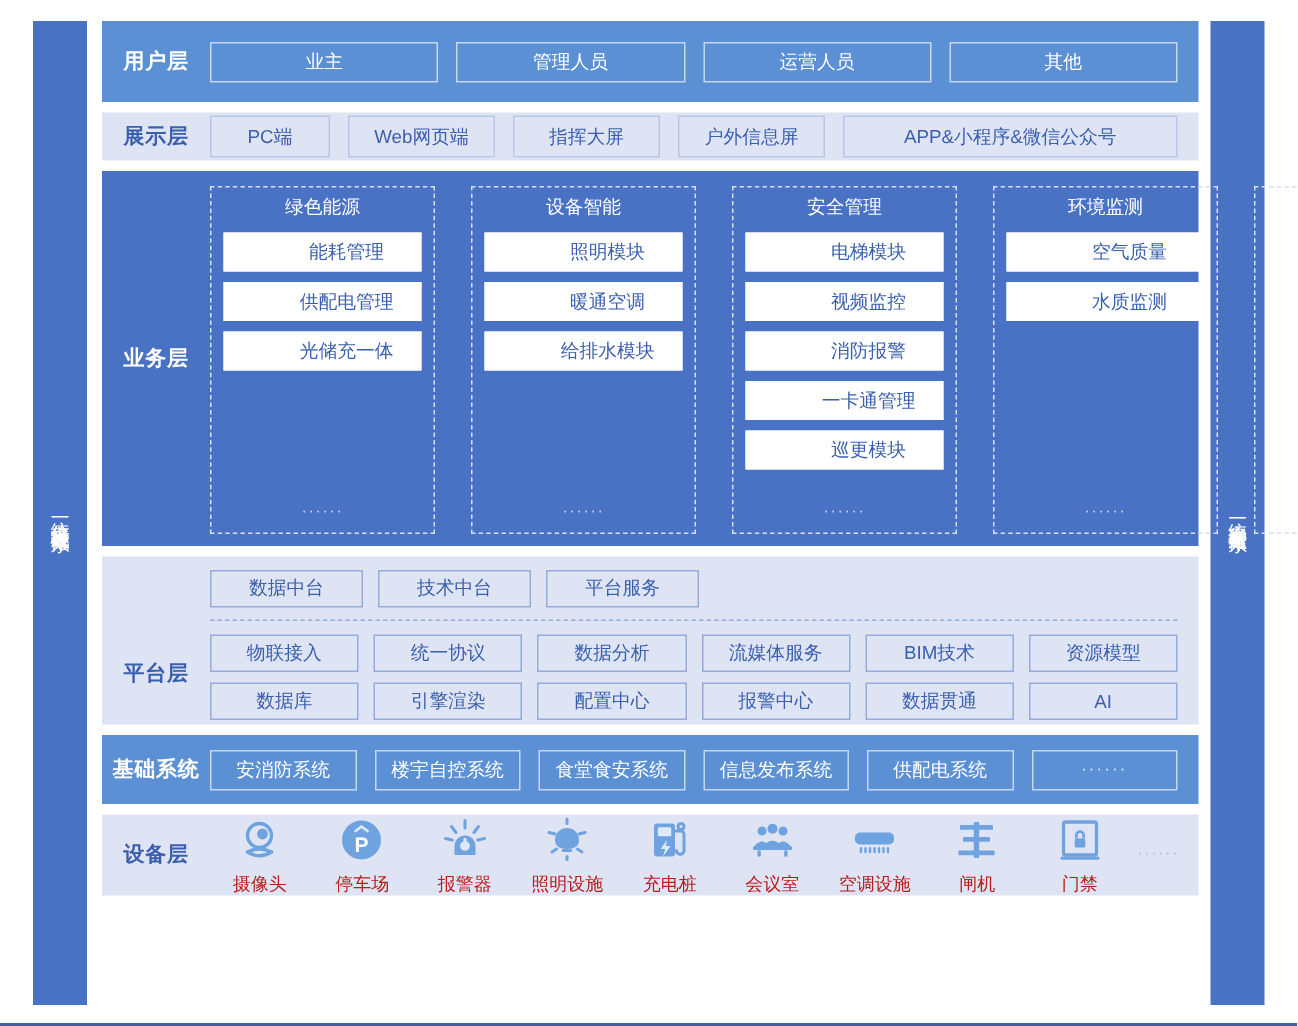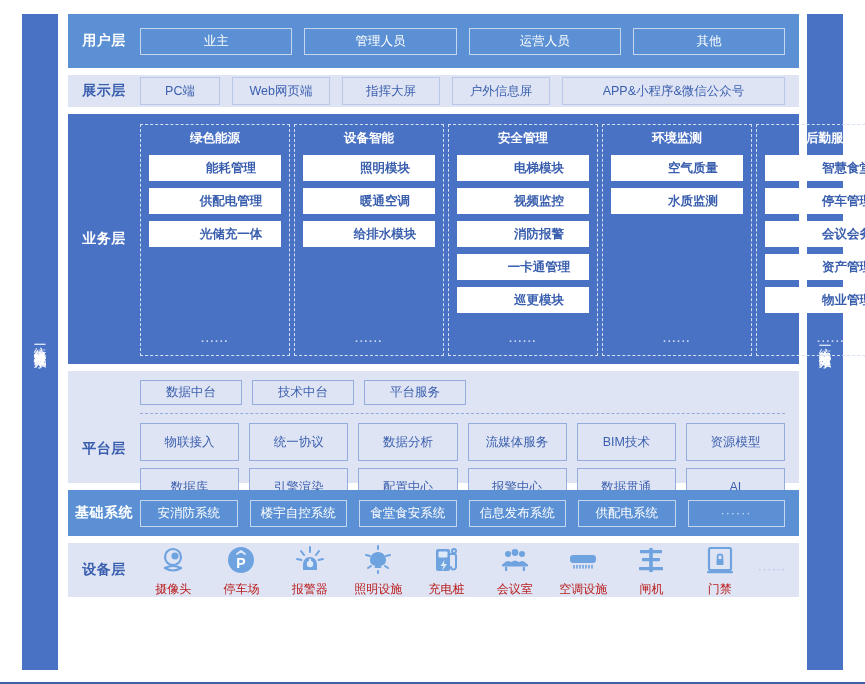--- a/index.html
+++ b/index.html
@@ -122,24 +122,23 @@
   #display-row .chip:nth-child(3){ flex: 0 0 98px; }
   #display-row .chip:nth-child(4){ flex: 0 0 98px; }
   #display-row .chip:nth-child(5){ flex: 1 1 auto; }
 
   
   #layer-business { height: 250px; align-items: stretch; }
   #layer-business .layer-title {
     display: flex; align-items: center; justify-content: center;
   }
   #biz-groups {
-    display: flex; gap: 4px;
+    display: flex; gap: 24px;
     padding: 10px 14px 8px 0;
     height: 100%;
-    font-weight: bold;
   }
   .biz-group {
     border: 1.4px dashed #d6e0f4;
     display: flex;
     flex-direction: column;
     align-items: stretch;
     padding: 5px 8px 6px 8px;
   }
   .biz-group.wide { flex: 0 0 150px; }
   .biz-group-title {
@@ -173,21 +172,21 @@
     display: flex; flex-direction: column; gap: 7px;
     height: 100%;
   }
   #platform-top { display: flex; gap: 10px; }
   #platform-top .chip-platform { flex: 0 0 102px; height: 25px; }
   #platform-divider {
     border-top: 1.4px dashed #93acdc;
     margin: 1px 0 2px 0;
   }
   .platform-row { display: flex; gap: 10px; }
-  .platform-row .chip-platform { flex: 1 1 0; height: 38px; }
+  .platform-row .chip-platform { flex: 1 1 0; height: 25px; }
 
   
   #layer-base { height: 46px; }
   #base-row { display: flex; gap: 12px; padding-right: 14px; }
   #base-row .chip { flex: 1 1 0; height: 27px; }
   .dots-chip { color: #e2eaf8; letter-spacing: 1.5px; font-size: 11px; }
 
   
   #layer-device { height: 54px; }
   #device-row {

